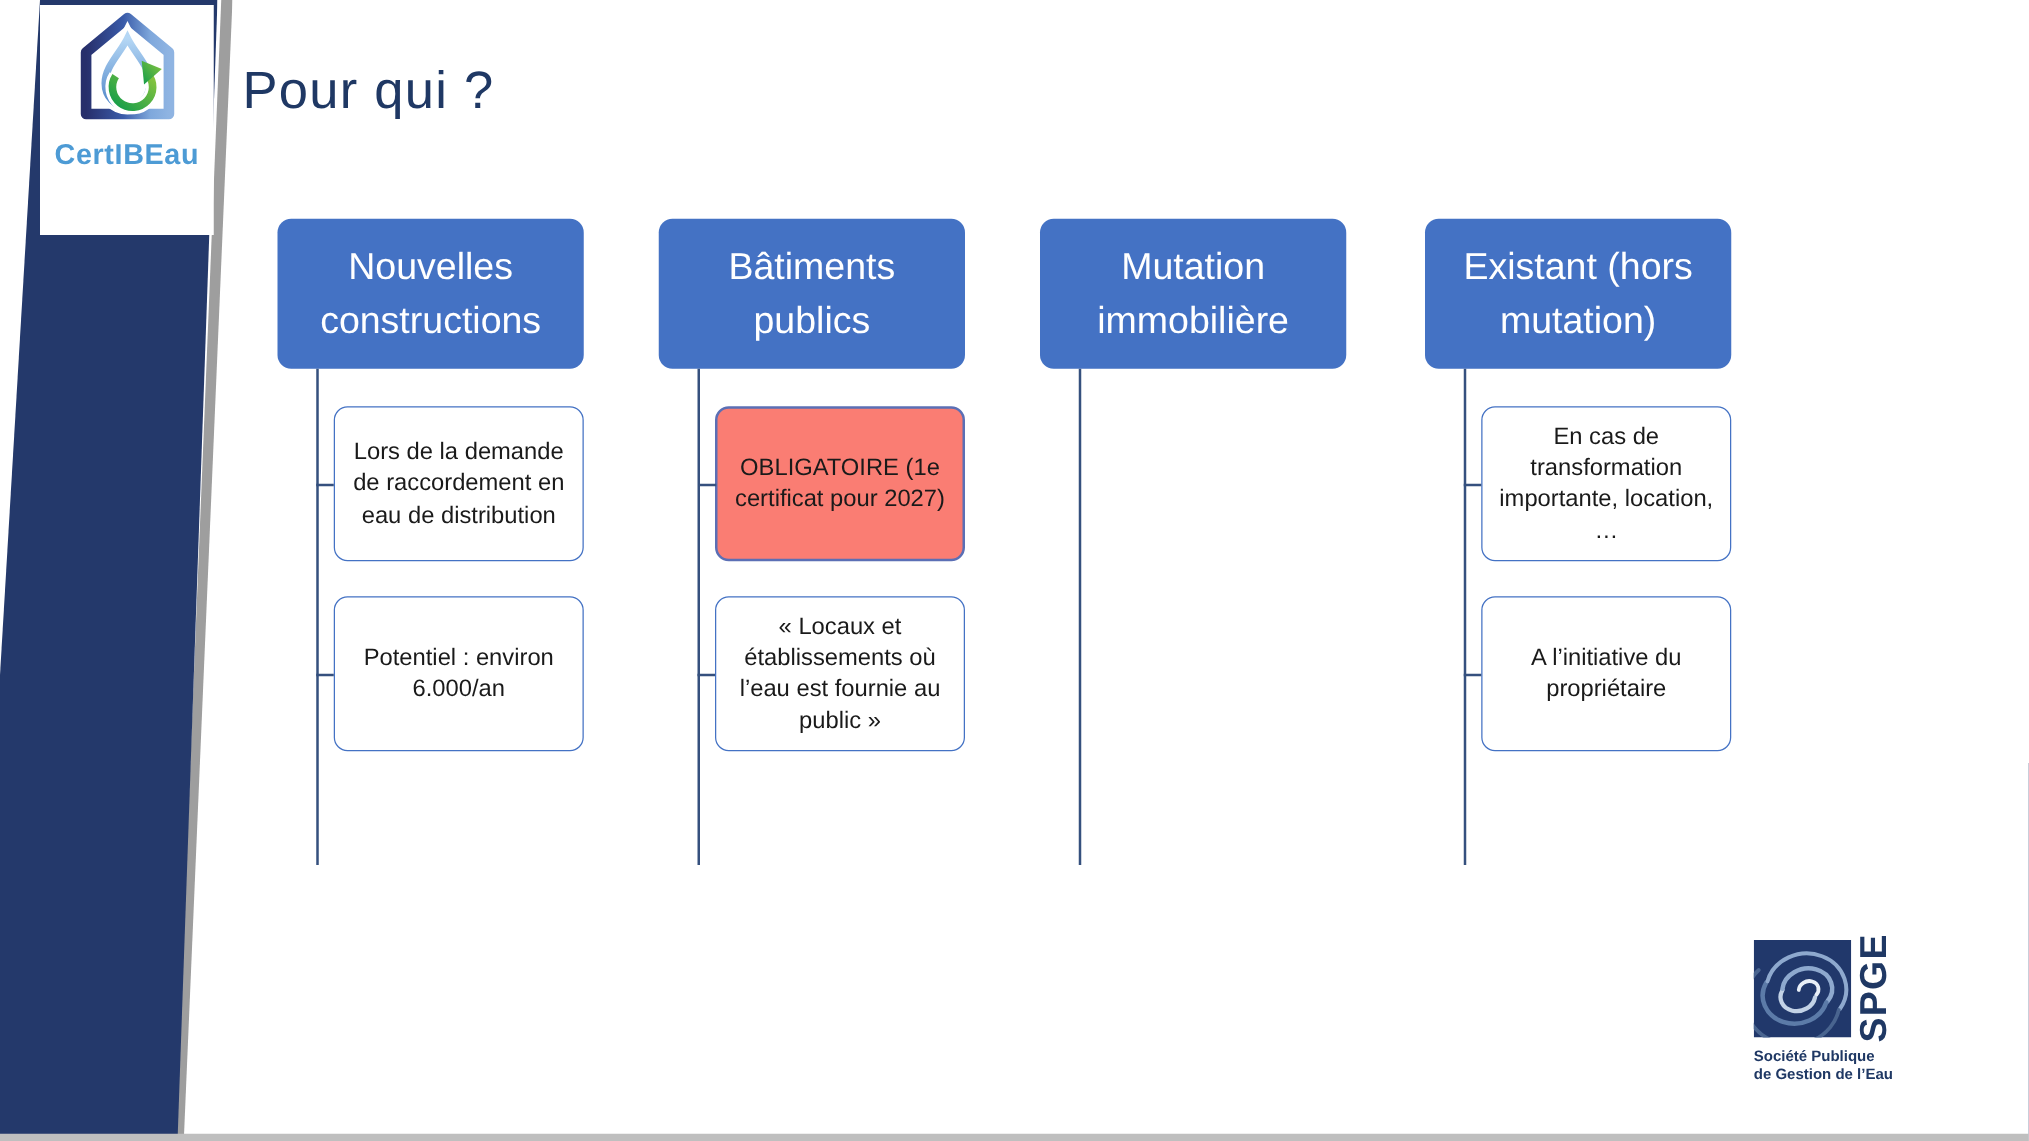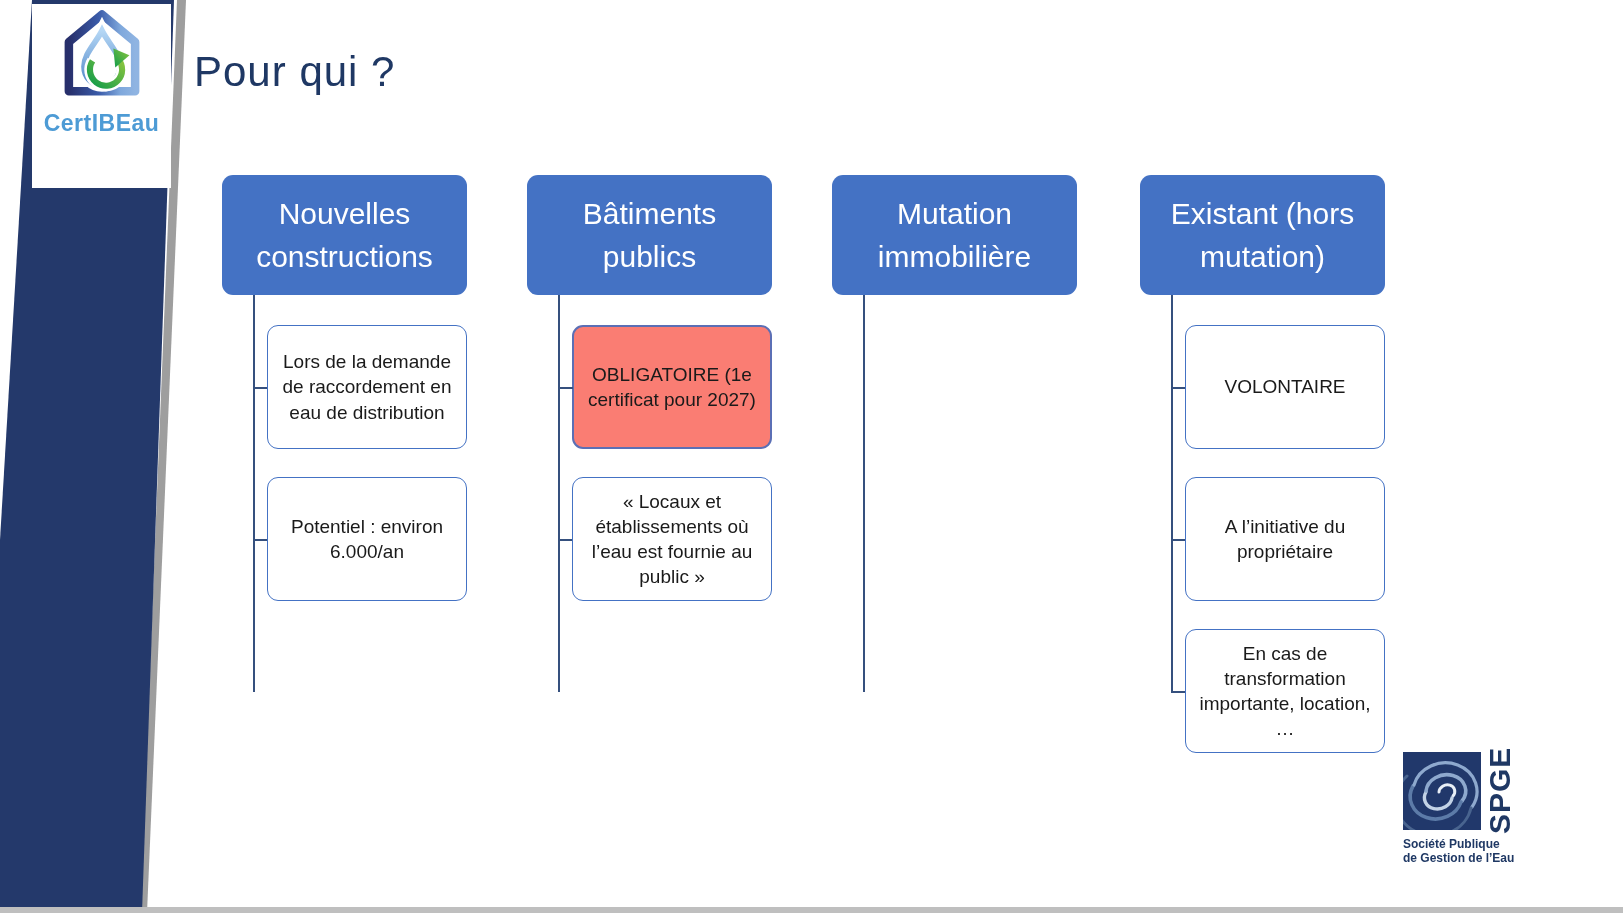--- a/index.html
+++ b/index.html
@@ -136,23 +136,22 @@
   <div class="col-header">Mutation
 immobilière</div>
   <div class="connector-v"></div>
 </div>
 
 <div class="col" style="left:1140px">
   <div class="col-header">Existant (hors
 mutation)</div>
   <div class="connector-v"></div>
   <div class="col-items">
-    <div class="col-item">VOLONTAIRE</div>
+    <div class="col-item">En cas de transformation importante, location, …</div>
     <div class="col-item">A l’initiative du propriétaire</div>
-    <div class="col-item">En cas de transformation importante, location, …</div>
   </div>
 </div>
 
 <div class="spge">
   <svg width="78" height="78" viewBox="0 0 78 78">
     <rect x="0" y="0" width="78" height="78" fill="#21386B"></rect>
     <g fill="none" stroke-linecap="round">
       <path d="M36 40 a8 7 -18 1 1 14 4" stroke="#E8EFF7" stroke-width="3"></path>
       <path d="M49 46 a14 12 -14 1 1 -26 -6" stroke="#C2D2E6" stroke-width="3.4"></path>
       <path d="M23 39 a20 17 -10 1 1 36 10" stroke="#8EA9CE" stroke-width="3.6"></path>

